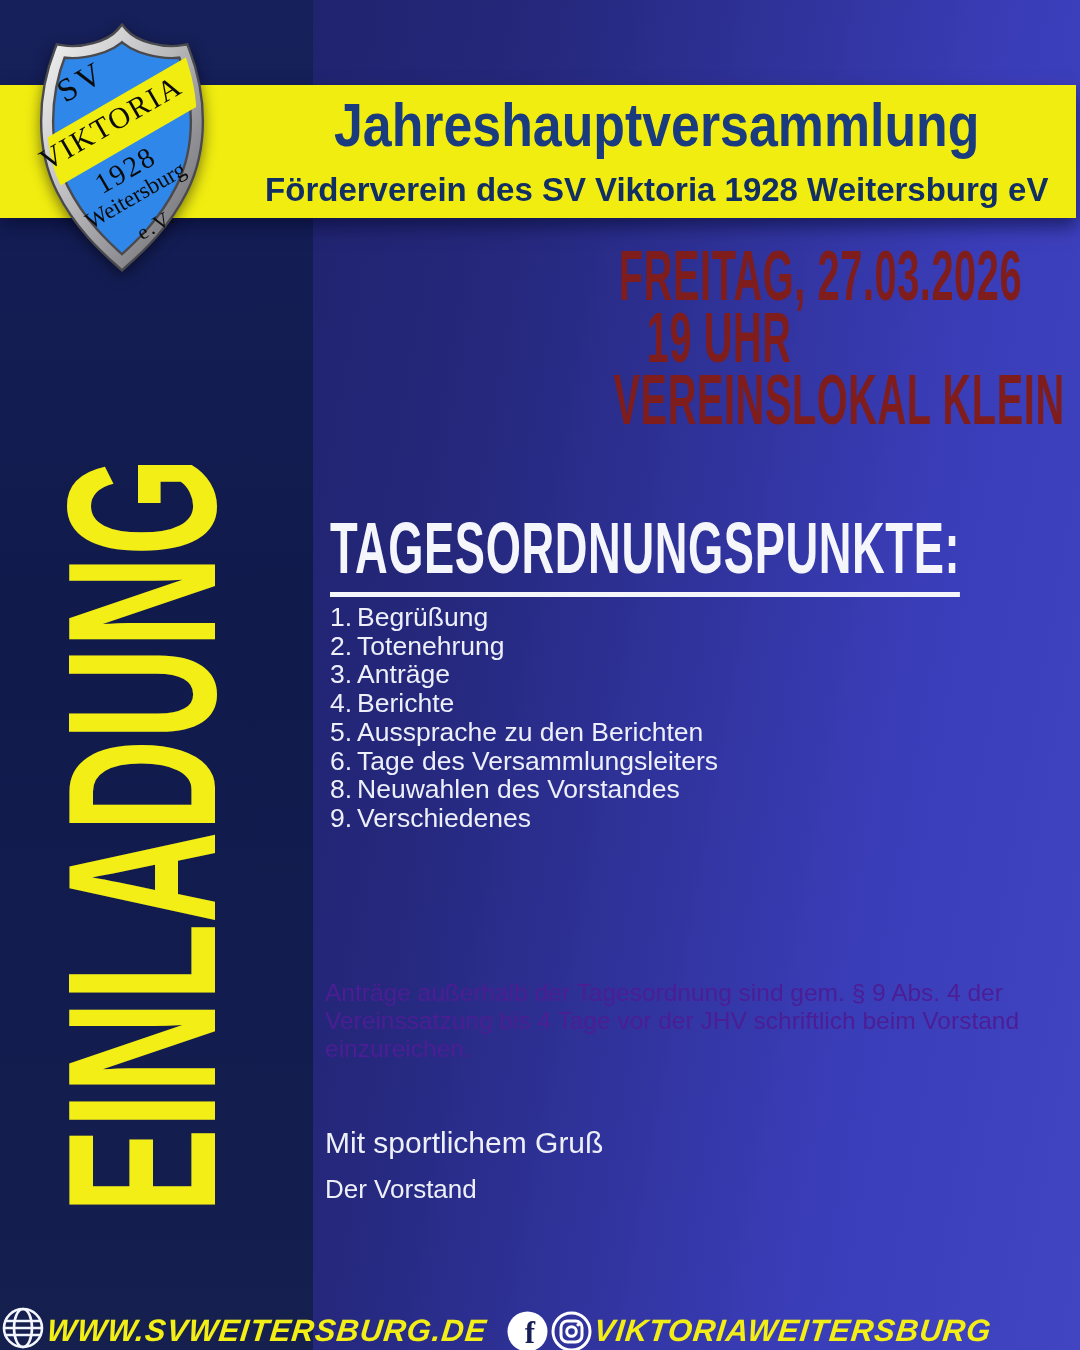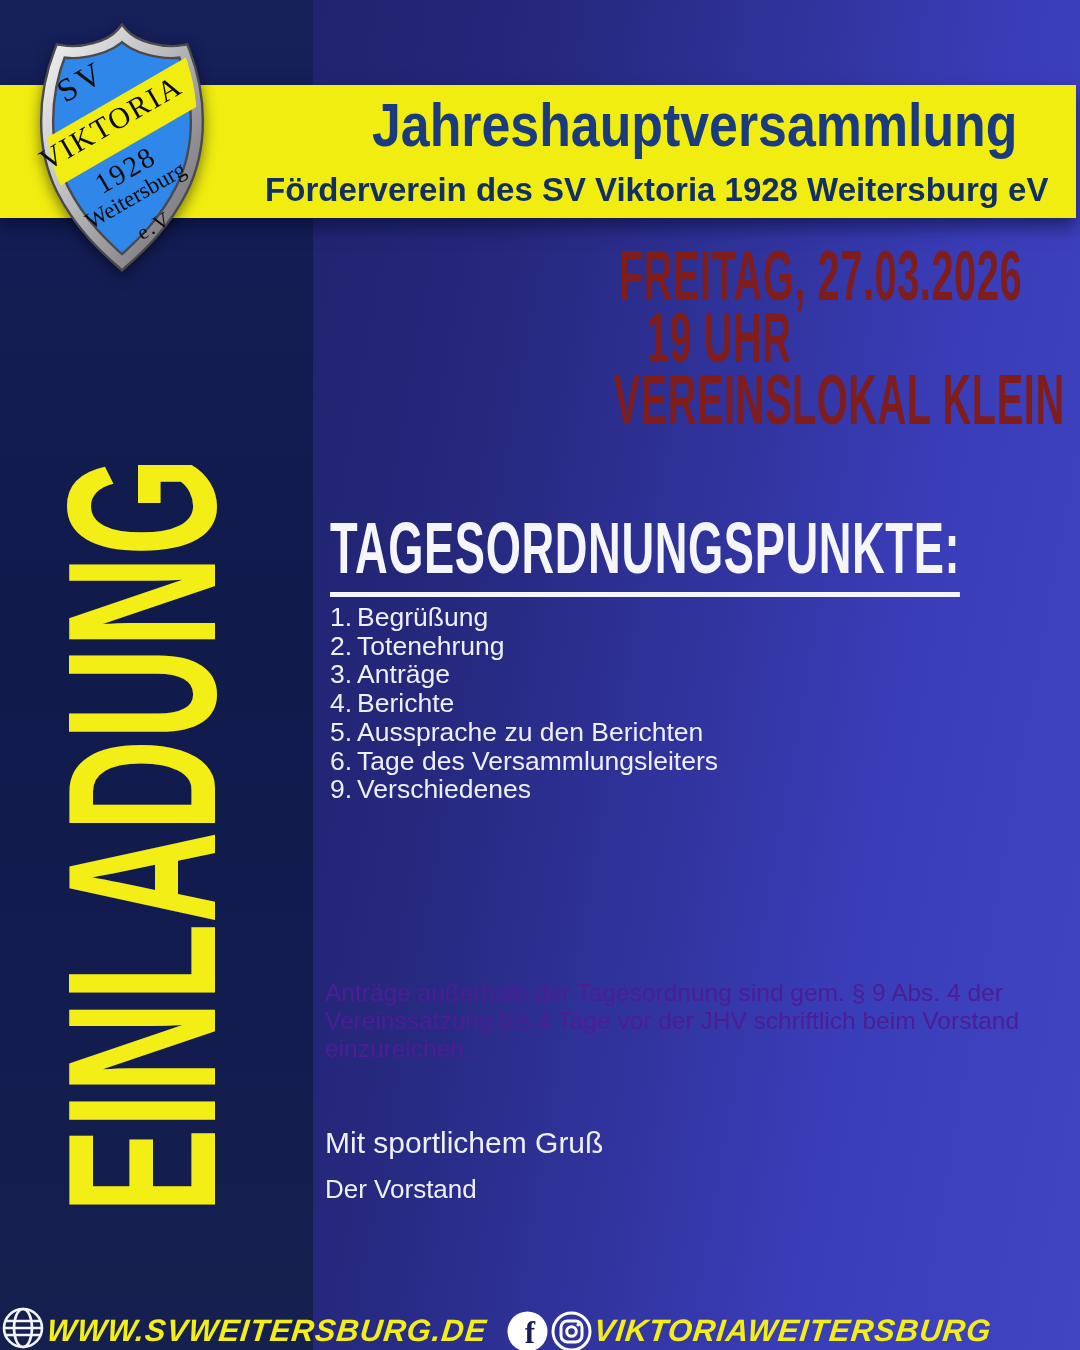--- a/index.html
+++ b/index.html
@@ -20,21 +20,20 @@
   .band{
     left:0;top:85px;width:1076px;height:133px;
     background:#f1ed10;
     box-shadow:0 9px 16px rgba(6,9,45,.55);
   }
   .band-inner{position:absolute;left:240px;right:2px;top:0;height:100%;text-align:center;}
   .band-title{
     margin-top:11px;line-height:58px;white-space:nowrap;
     font-size:61px;font-weight:bold;color:#1a3c7e;
     letter-spacing:0px;
-    text-align:right;
   }
   .band-title>span{display:inline-block;transform:scaleX(.85);transform-origin:50% 50%;}
   .band-subtitle{
     margin-top:18px;line-height:34px;white-space:nowrap;
     font-size:34px;font-weight:bold;color:#112f62;
   }
   .band-subtitle>span{display:inline-block;transform:scaleX(.97);transform-origin:50% 50%;}
 
   
   .crest{left:26px;top:20px;filter:drop-shadow(0 5px 7px rgba(0,0,10,.5));}
@@ -130,20 +129,21 @@
 <div class="abs agenda-heading">
   <span>TAGESORDNUNGSPUNKTE:</span>
 </div>
 <div class="abs agenda-list">
     <div class="agenda-item"><span class="agenda-num">1.</span><span>Begrüßung</span></div>
     <div class="agenda-item"><span class="agenda-num">2.</span><span>Totenehrung</span></div>
     <div class="agenda-item"><span class="agenda-num">3.</span><span>Anträge</span></div>
     <div class="agenda-item"><span class="agenda-num">4.</span><span>Berichte</span></div>
     <div class="agenda-item"><span class="agenda-num">5.</span><span>Aussprache zu den Berichten</span></div>
     <div class="agenda-item"><span class="agenda-num">6.</span><span>Tage des Versammlungsleiters</span></div>
+    <div class="agenda-item"><span class="agenda-num">8.</span><span>Neuwahlen des Vorstandes</span></div>
     <div class="agenda-item"><span class="agenda-num">9.</span><span>Verschiedenes</span></div>
   </div>
 
 <div class="abs note">Anträge außerhalb der Tagesordnung sind gem. § 9 Abs. 4 der Vereinssatzung bis 4 Tage vor der JHV schriftlich beim Vorstand einzureichen.</div>
 <div class="abs closing-greeting">Mit sportlichem Gruß</div>
 <div class="abs closing-signature">Der Vorstand</div>
 
 <svg class="icon" style="left:1px;top:1306px;" width="44" height="44" viewBox="0 0 44 44">
   <g fill="none" stroke="#f4f6ff" stroke-width="2.6">
     <circle cx="22" cy="22" r="19"></circle>

